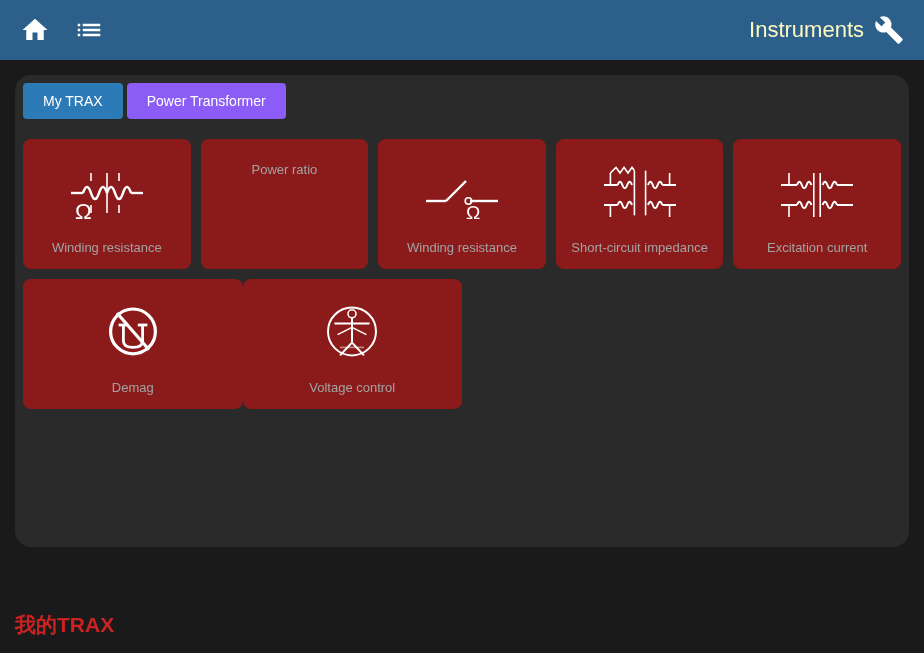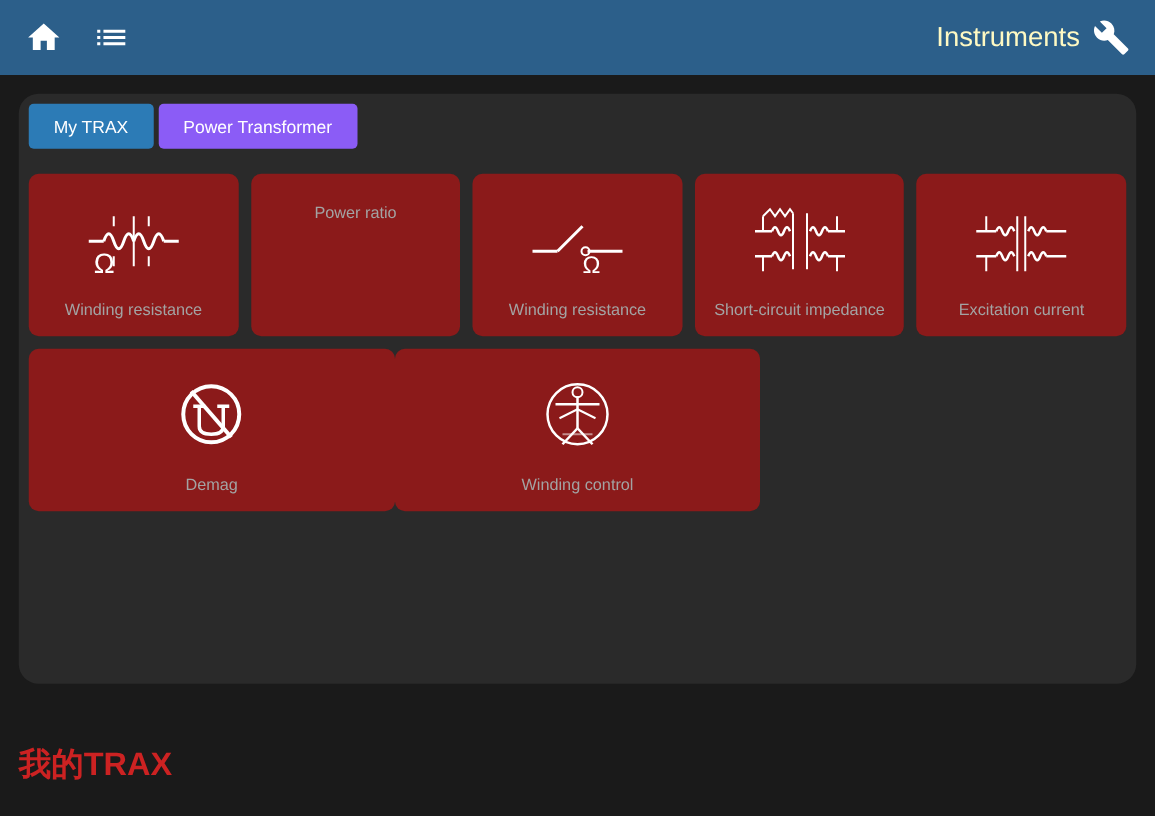--- a/index.html
+++ b/index.html
@@ -70,21 +70,21 @@
 
     
     .grid {
       display: grid;
       grid-template-columns: repeat(5, 1fr);
       gap: 10px;
       margin-bottom: 10px;
     }
     .grid-row2 {
       display: grid;
-      grid-template-columns: repeat(3, 1fr);
+      grid-template-columns: repeat(4, 1fr);
       gap: 0;
     }
 
     .card {
       background: #8b1a1a;
       border-radius: 8px;
       padding: 15px 10px 12px;
       display: flex;
       flex-direction: column;
       align-items: center;
@@ -114,23 +114,23 @@
 
     .card-empty {
       background: transparent;
       border-radius: 8px;
       min-height: 130px;
     }
 
     
     .bottom-text {
       position: absolute;
-      bottom: 24px;
+      bottom: 14px;
       left: 15px;
-      font-size: 26px;
+      font-size: 21px;
       font-weight: bold;
     }
     .bottom-text .chinese {
       color: #cc2222;
     }
     .bottom-text .trax {
       color: #cc2222;
     }
   </style>
 </head>
@@ -297,21 +297,21 @@
 
           <line x1="32" y1="42" x2="50" y2="33" stroke="white" stroke-width="2"></line>
           <line x1="68" y1="42" x2="50" y2="33" stroke="white" stroke-width="2"></line>
 
           <line x1="50" y1="52" x2="35" y2="68" stroke="white" stroke-width="2.5"></line>
           <line x1="50" y1="52" x2="65" y2="68" stroke="white" stroke-width="2.5"></line>
 
           <line x1="35" y1="58" x2="65" y2="58" stroke="white" stroke-width="2" opacity="0.5"></line>
         </svg>
       </div>
-      <div class="card-label">Winding control</div>
+      <div class="card-label">Voltage control</div>
     </div>
 
     <div class="card-empty"></div>
     <div class="card-empty"></div>
     <div class="card-empty"></div>
 
   </div>
 
 </div>
 

